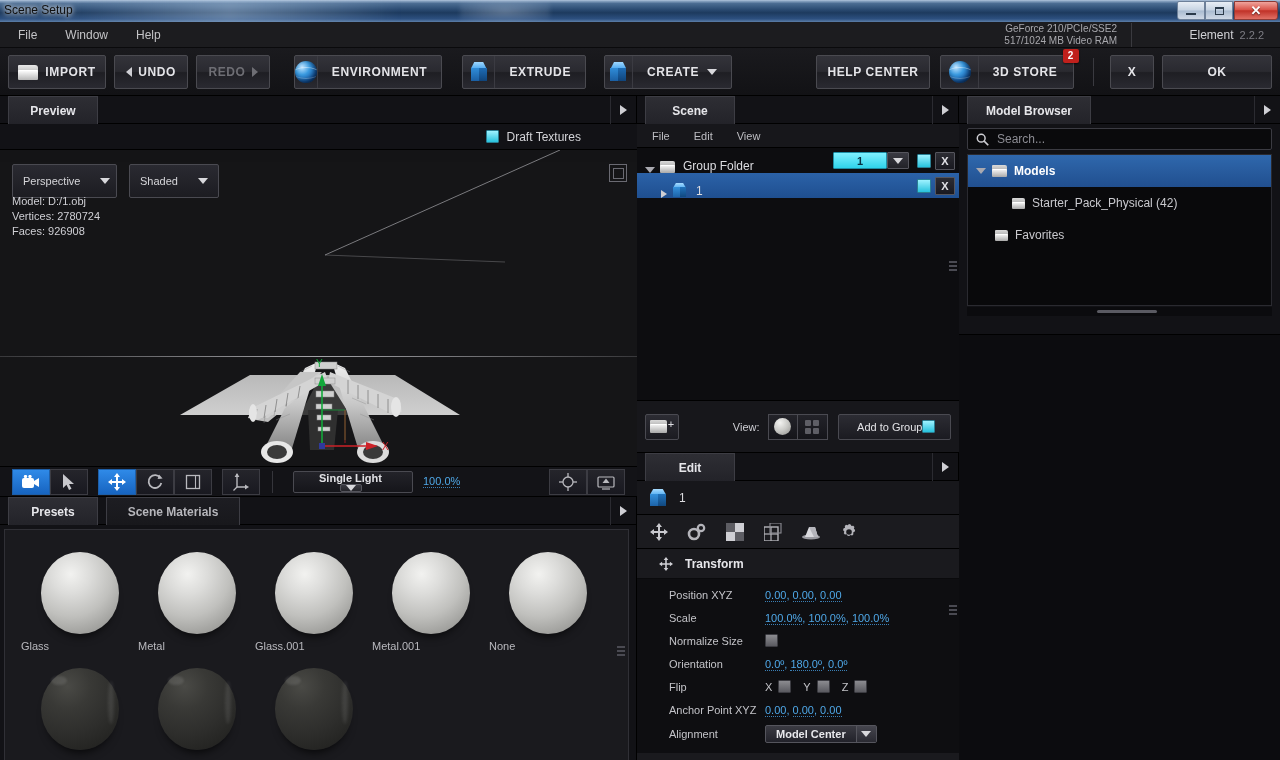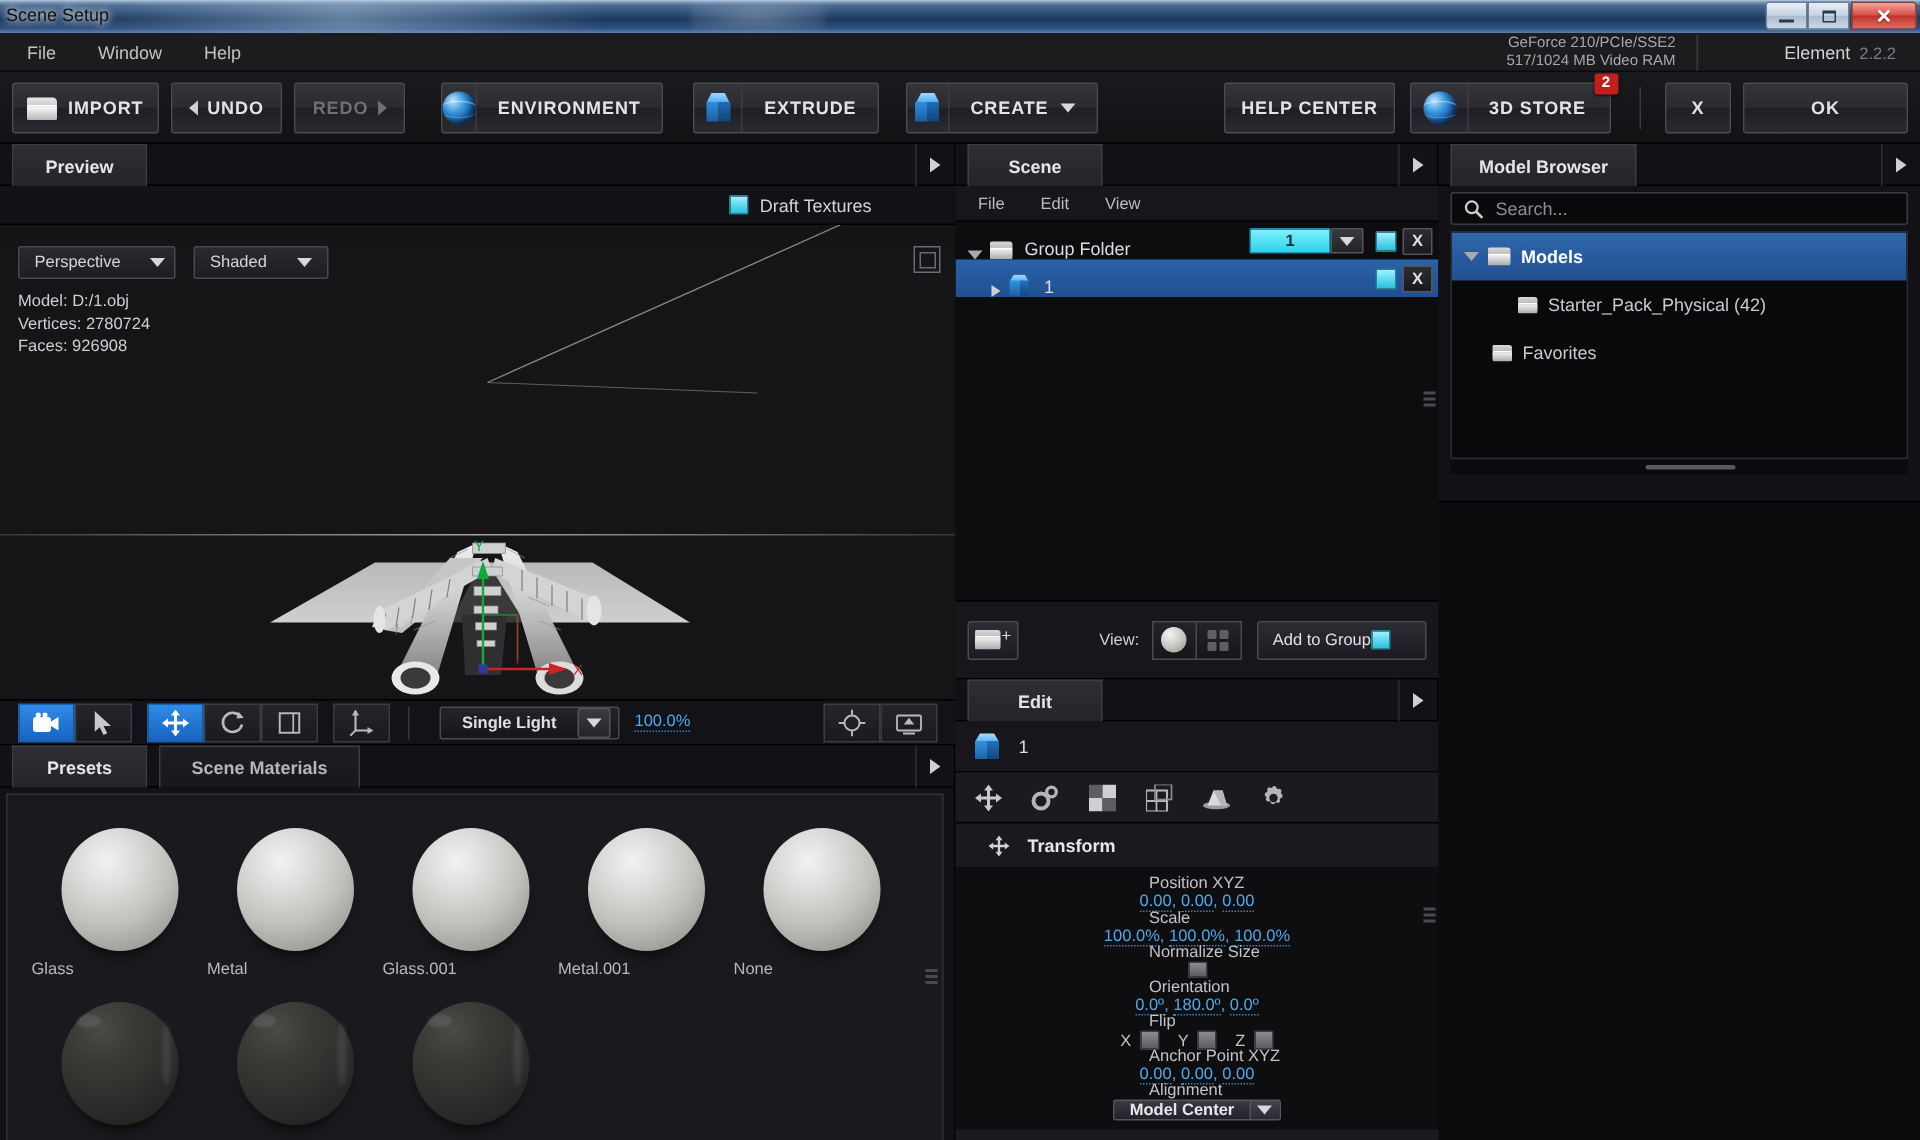--- a/index.html
+++ b/index.html
@@ -210,21 +210,21 @@
   .cbox.on { background: linear-gradient(to bottom,#9ff2ff,#27c2dd); border-color:#2a7f93; }
   .cbox.gray { background: linear-gradient(to bottom,#8b8b90,#5a5a60); border-color:#3c3c42; }
   #draft-lbl { font-size:12px; color:#d4d4d8; margin-left:8px; }
 
   #viewport {
     position:absolute; left:0; top:54px; width:637px; height:316px;
     background:#151517; overflow:hidden;
   }
   #vp-top-strip { position:absolute; left:0; top:0; width:100%; height:12px; background:#141416;}
   .vp-dd {
-    position:absolute; top:14px; height:22px;
+    position:absolute; top:14px; height:34px;
     background: linear-gradient(to bottom,#2a2a31,#1c1c21);
     border:1px solid #4a4a51; border-radius:2px;
     display:flex; align-items:center; padding:0 6px 0 10px; gap:20px;
     font-size:11px; color:#d6d6da; cursor:default;
   }
   #dd-persp { left:12px; width:105px; }
   #dd-shaded{ left:129px; width:90px; }
 
   #vp-info { position:absolute; left:12px; top:44px; font-size:11px; line-height:15px; color:#cfcfd4; }
   #vp-info .k { color:#cfcfd4; }
@@ -254,21 +254,21 @@
     display:flex; align-items:center; justify-content:center; cursor:default;
   }
   .vt.on { background: linear-gradient(to bottom,#2f8ae8,#1764c0); border-color:#1e5fa8; }
   .vt svg { display:block; }
   .vt-gap { width: 10px; }
   .vt-sep { width:1px; height:22px; background:#35353b; margin:0 12px; }
   #light-dd {
     height:22px; width:120px; border:1px solid #4a4a51; border-radius:2px;
     background: linear-gradient(to bottom,#232329,#15151a);
     display:flex; align-items:center; justify-content:space-between; padding:0 5px 0 0;
-    font-size:11px; font-weight:bold; color:#e0e0e4;
+    font-size:11px; font-weight:bold; color:#e0e0e4;flex-direction:column;
   }
   #light-dd .txt { flex:1; text-align:center; }
   #light-dd .dbtn {
     width:22px; height:20px; display:flex; align-items:center; justify-content:center;
     background: linear-gradient(to bottom,#3a3a42,#24242a); border:1px solid #54545c; border-radius:2px;
   }
   #light-pct {
     font-size:11px; color:#4fa8e8; margin-left:10px;
     border-bottom: 1px dotted #3a7fb5;
   }
@@ -373,21 +373,21 @@
   }
   .mini-sphere {
     width:17px; height:17px; border-radius:50%;
     background: radial-gradient(circle at 35% 28%, #f3f3f1, #c8c8c5 50%, #8d8d8a 100%);
   }
   .mini-grid { display:grid; grid-template-columns:6px 6px; grid-template-rows:6px 6px; gap:2px; }
   .mini-grid i { background:#5e5e65; display:block; border-radius:1px;}
   #addgroup {
     margin-left:10px; height:26px; width:114px; border:1px solid #4a4a51; border-radius:2px;
     background: linear-gradient(to bottom,#2c2c33,#1b1b21);
-    display:flex; align-items:center; justify-content:flex-start; padding:0 6px 0 10px;
+    display:flex; align-items:center; justify-content:center; padding:0 6px 0 10px;
     font-size:11px; color:#e2e2e6;
   }
 
   
   #edit {
     position:absolute; left:637px; top:430px; width:322px; height:330px;
     background:#121216; border-right:1px solid #000; border-top:1px solid #000;
   }
   #edit-obj {
     position:absolute; left:0; top:28px; width:322px; height:34px;
@@ -405,21 +405,21 @@
     position:absolute; left:0; top:96px; width:322px; height:234px;
     background:#0e0e11; overflow:hidden;
   }
   .sect-head {
     height:30px; display:flex; align-items:center; gap:10px; padding-left:22px;
     background:#1a1a1e; border-bottom:1px solid #0a0a0c;
     font-size:12px; font-weight:bold; color:#e6e6ea;
   }
   .prow {
     height:23px; display:flex; align-items:center;
-    font-size:11px; color:#c3c3c8;flex-direction:column;
+    font-size:11px; color:#c3c3c8;
   }
   .prow .lbl { width:128px; padding-left:32px; }
   .prow .val { color:#4fa8e8; }
   .num { color:#4fa8e8; border-bottom:1px dotted #3a7fb5; }
   .edit-scroll {
     position:absolute; right:2px; top:46px; width:8px; height:30px;
     display:flex; flex-direction:column; justify-content:center; gap:2px; align-items:center;
   }
   .edit-scroll i { width:8px; height:2px; background:#4a4a52; display:block; }
   #align-dd {

